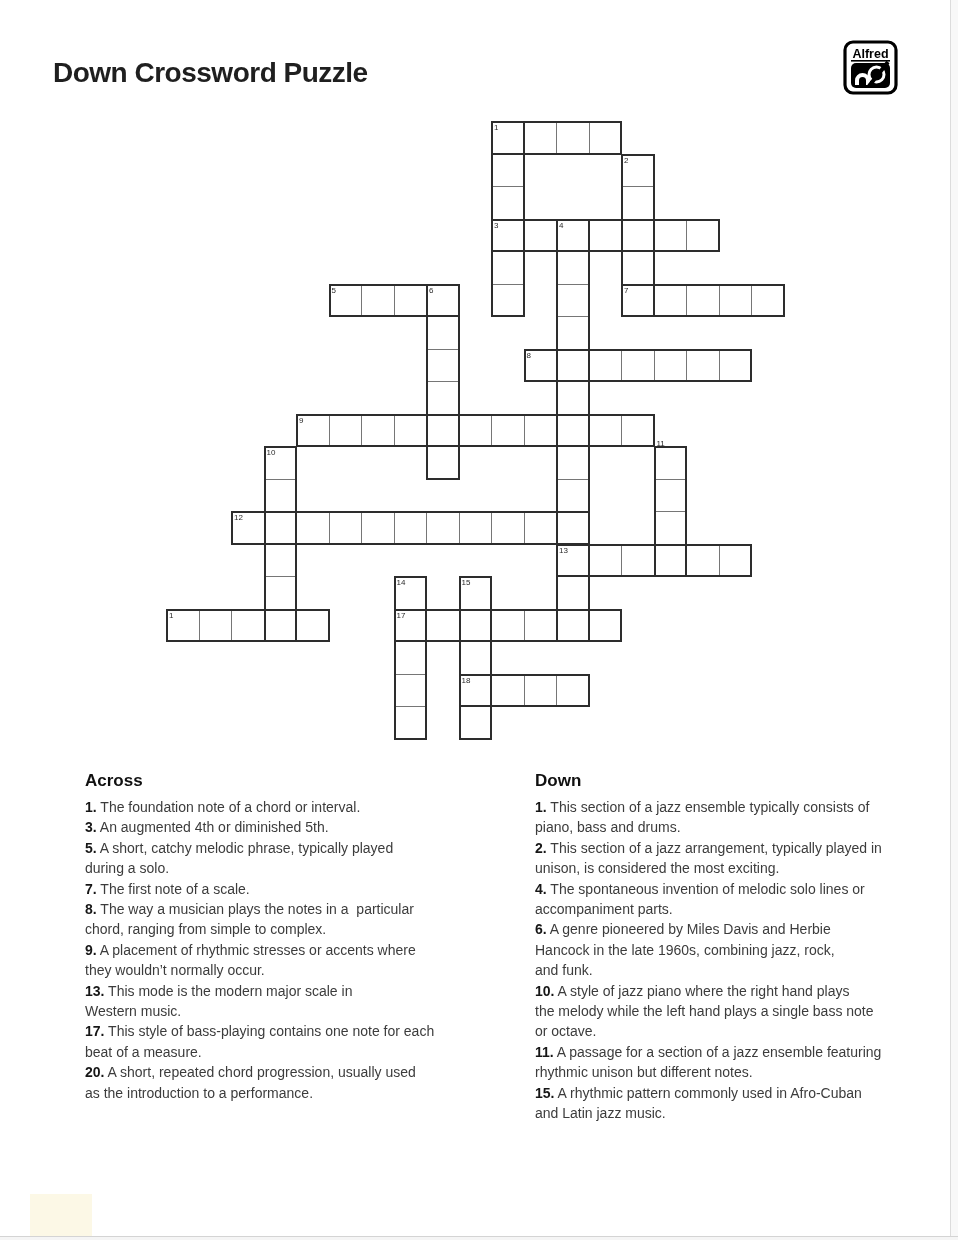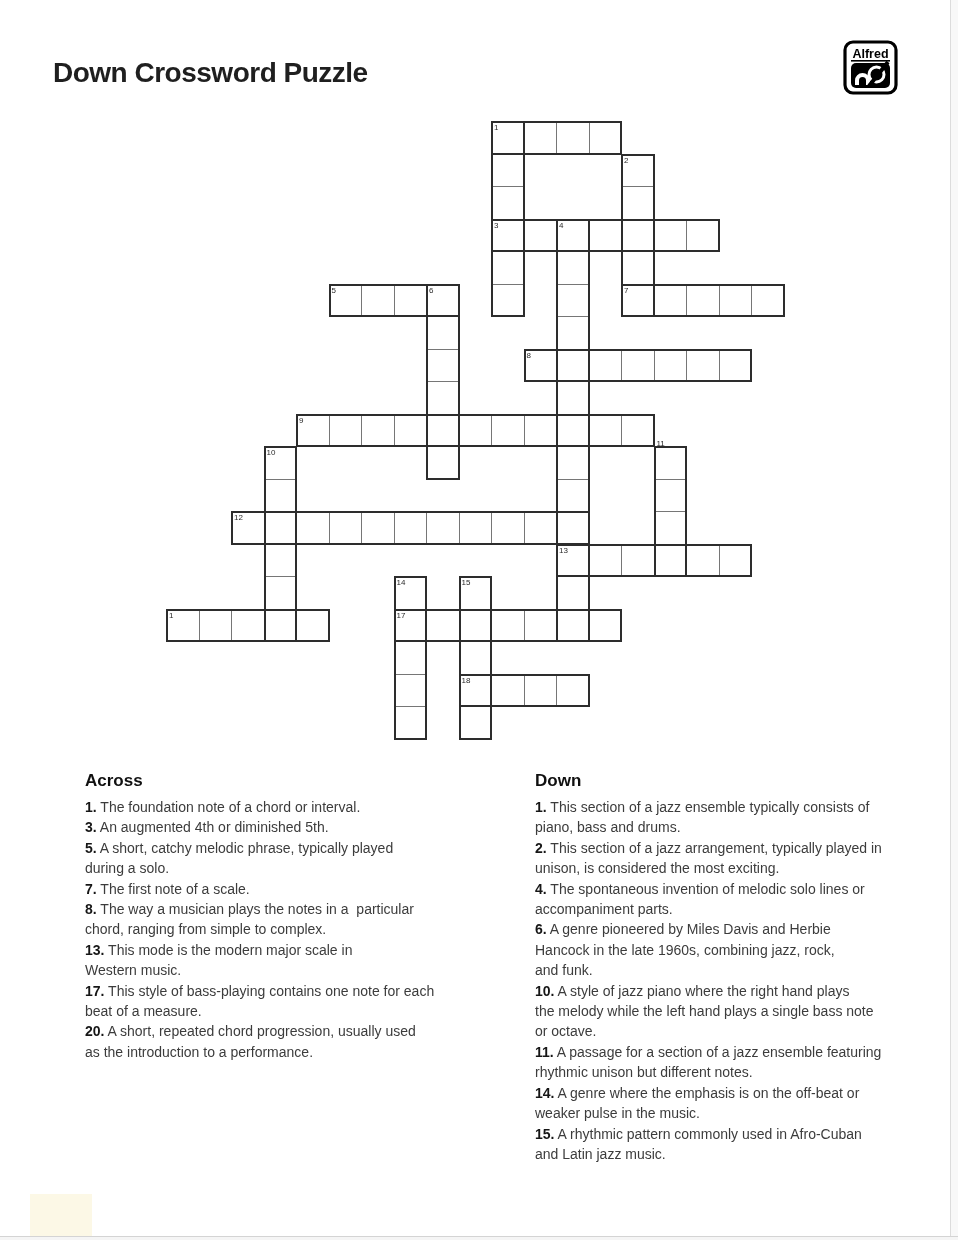--- a/index.html
+++ b/index.html
@@ -195,20 +195,22 @@
 <section class="clues" id="clues-across-col">
   <h2>Across</h2>
   <div id="clues-across">
       <p class="clue"><b>1.</b> <span class="ct">The foundation note of a chord or interval.</span></p>
       <p class="clue"><b>3.</b> <span class="ct">An augmented 4th or diminished 5th.</span></p>
       <p class="clue"><b>5.</b> <span class="ct">A short, catchy melodic phrase, typically played
 during a solo.</span></p>
       <p class="clue"><b>7.</b> <span class="ct">The first note of a scale.</span></p>
       <p class="clue"><b>8.</b> <span class="ct">The way a musician plays the notes in a  particular
 chord, ranging from simple to complex.</span></p>
+      <p class="clue"><b>9.</b> <span class="ct">A placement of rhythmic stresses or accents where
+they wouldn’t normally occur.</span></p>
       <p class="clue"><b>13.</b> <span class="ct">This mode is the modern major scale in
 Western music.</span></p>
       <p class="clue"><b>17.</b> <span class="ct">This style of bass-playing contains one note for each
 beat of a measure.</span></p>
       <p class="clue"><b>20.</b> <span class="ct">A short, repeated chord progression, usually used
 as the introduction to a performance.</span></p>
     </div>
 </section>
 
 <section class="clues" id="clues-down-col">
@@ -221,22 +223,20 @@
       <p class="clue"><b>4.</b> <span class="ct">The spontaneous invention of melodic solo lines or
 accompaniment parts.</span></p>
       <p class="clue"><b>6.</b> <span class="ct">A genre pioneered by Miles Davis and Herbie
 Hancock in the late 1960s, combining jazz, rock,
 and funk.</span></p>
       <p class="clue"><b>10.</b> <span class="ct">A style of jazz piano where the right hand plays
 the melody while the left hand plays a single bass note
 or octave.</span></p>
       <p class="clue"><b>11.</b> <span class="ct">A passage for a section of a jazz ensemble featuring
 rhythmic unison but different notes.</span></p>
-      <p class="clue"><b>14.</b> <span class="ct">A genre where the emphasis is on the off-beat or
-weaker pulse in the music.</span></p>
       <p class="clue"><b>15.</b> <span class="ct">A rhythmic pattern commonly used in Afro-Cuban
 and Latin jazz music.</span></p>
     </div>
 </section>
 
 <div class="highlight-artifact"></div>
 <div class="right-edge-strip"></div>
 <div class="right-edge-line"></div>
 <div class="bottom-edge-strip"></div>
 <div class="bottom-edge-line"></div>

